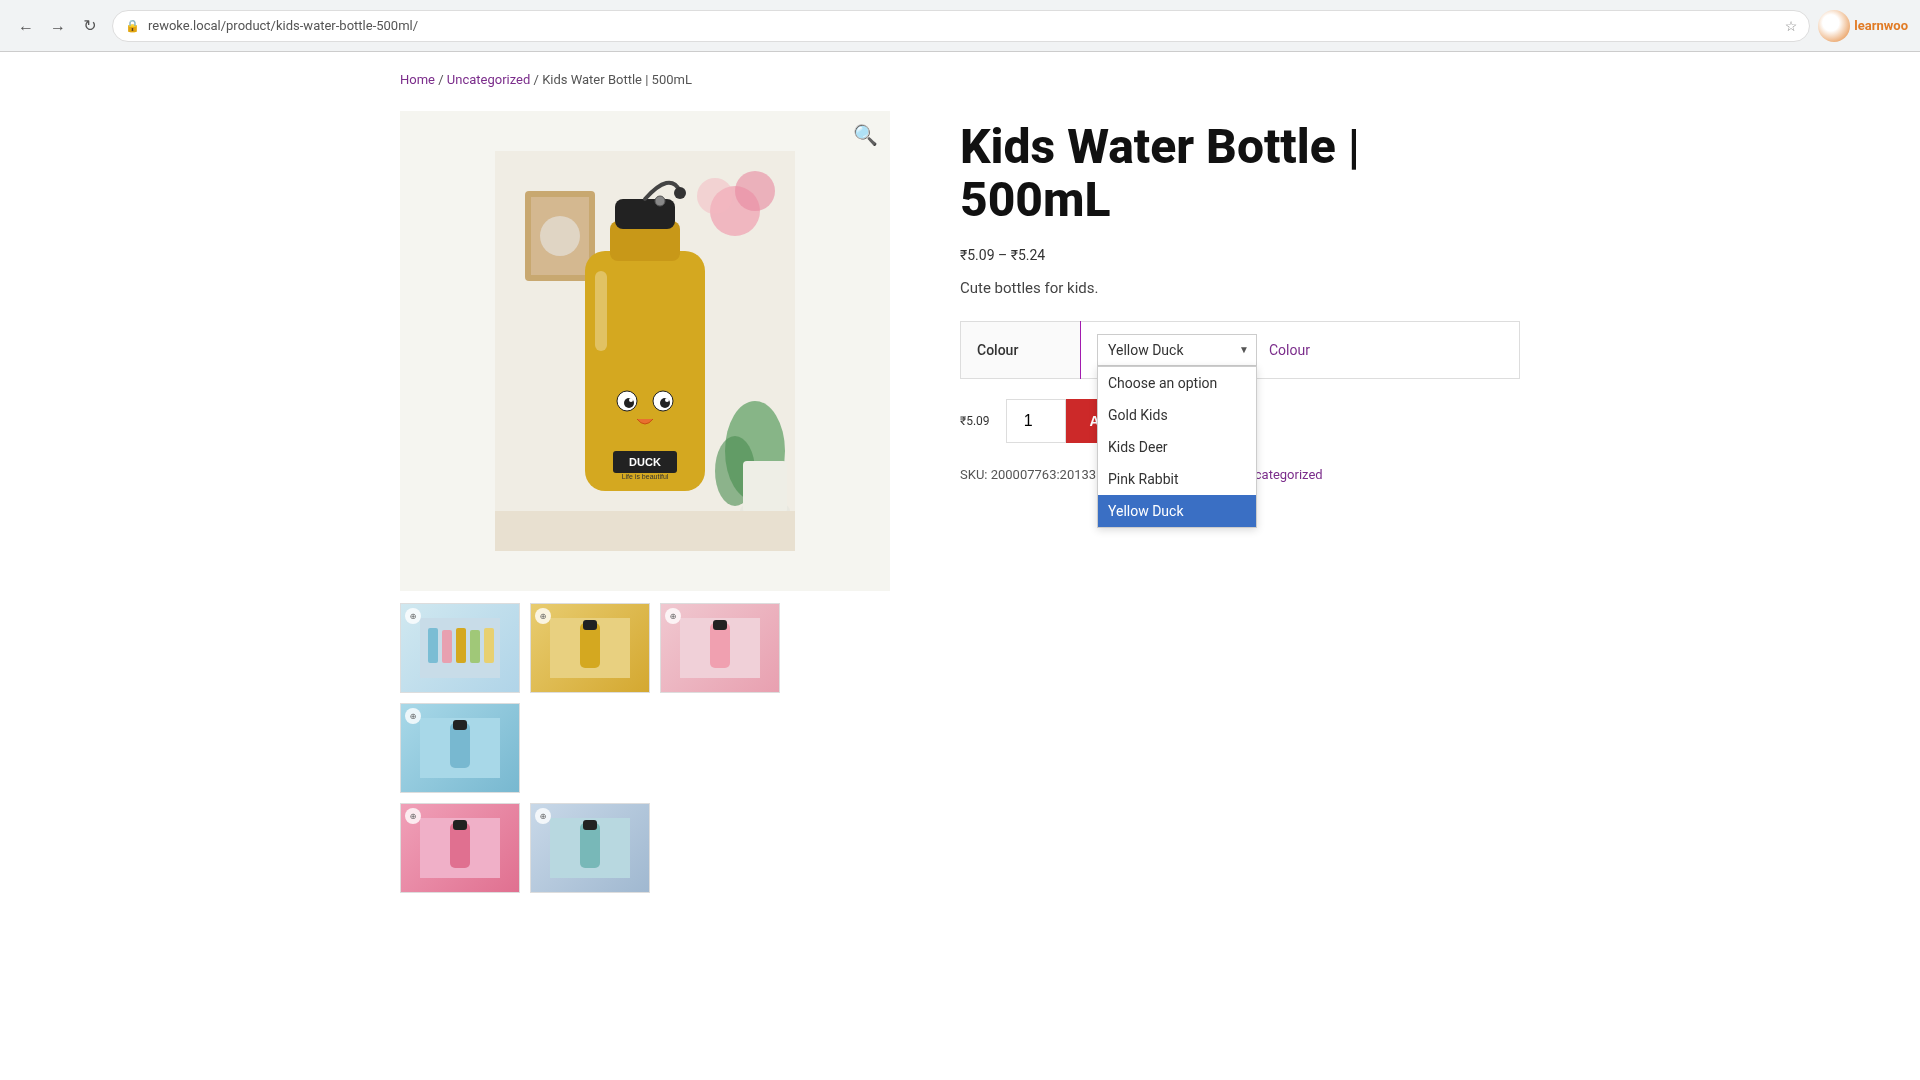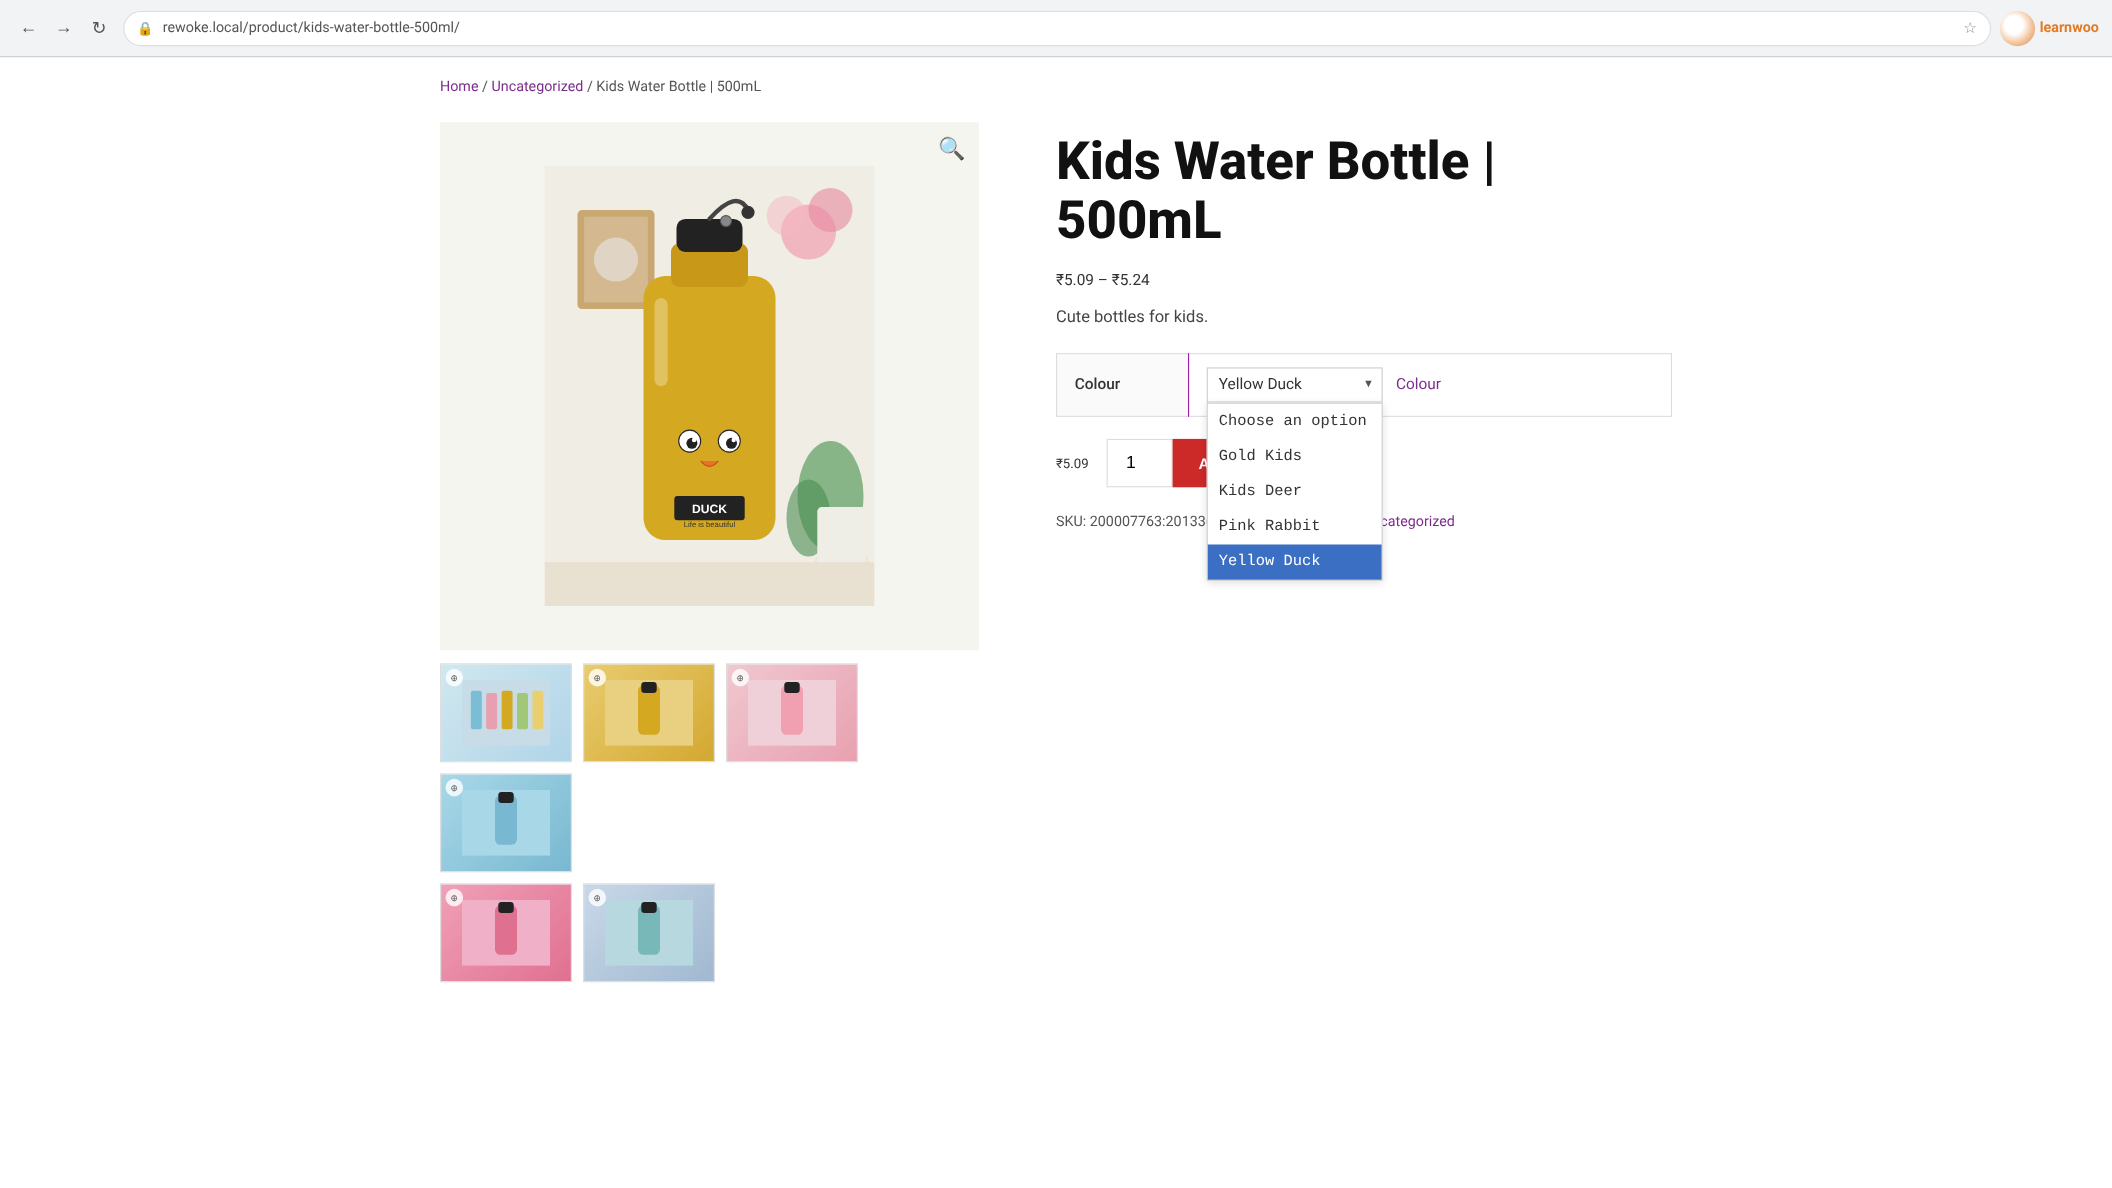--- a/index.html
+++ b/index.html
@@ -184,21 +184,20 @@
       background: #fff;
       border: 1px solid #ccc;
       min-width: 160px;
       box-shadow: 0 2px 8px rgba(0,0,0,0.15);
     }
     .dropdown-option {
       padding: 8px 10px;
       cursor: pointer;
       font-size: 14px;
       color: #333;
-      font-family: Liberation Mono, monospace;
     }
     .dropdown-option.selected {
       background: #3a6fc4;
       color: #fff;
     }
 
     
     .add-to-cart-row {
       display: flex;
       align-items: center;

